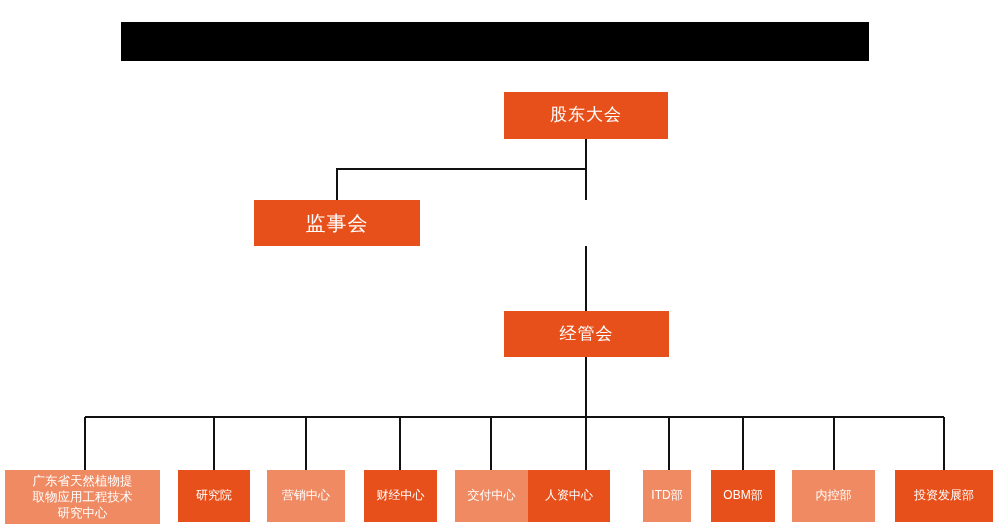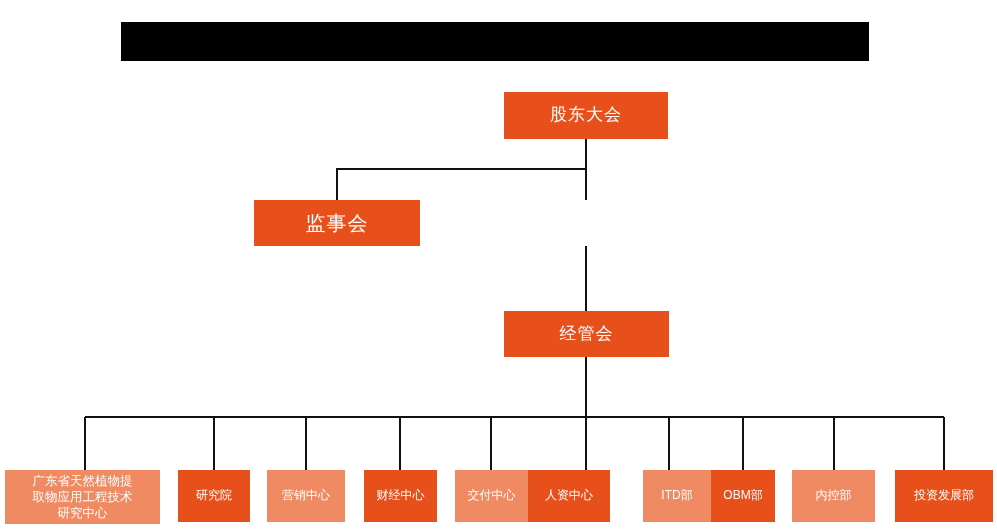--- a/index.html
+++ b/index.html
@@ -48,21 +48,21 @@
   .n-board{left:504px;top:200px;width:164px;height:46px;font-size:17px;letter-spacing:1px;}
   .n-management{left:504px;top:311px;width:165px;height:46px;font-size:17px;letter-spacing:1px;}
   
   .dept{top:470px;height:52px;font-size:12px;padding:2px 4px;}
   .d1{left:5px;width:155px;height:54px;font-size:12.5px;padding:2px 24px;}
   .d2{left:178px;width:72px;}
   .d3{left:267px;width:78px;}
   .d4{left:364px;width:73px;}
   .d5{left:455px;width:73px;}
   .d6{left:528px;width:82px;}
-  .d7{left:643px;width:68px;}
+  .d7{left:643px;width:48px;}
   .d8{left:711px;width:64px;}
   .d9{left:792px;width:83px;}
   .d10{left:895px;width:98px;}
 </style>
 </head>
 <body>
 
 <div class="canvas">
 
   <div class="redacted-bar"></div>

